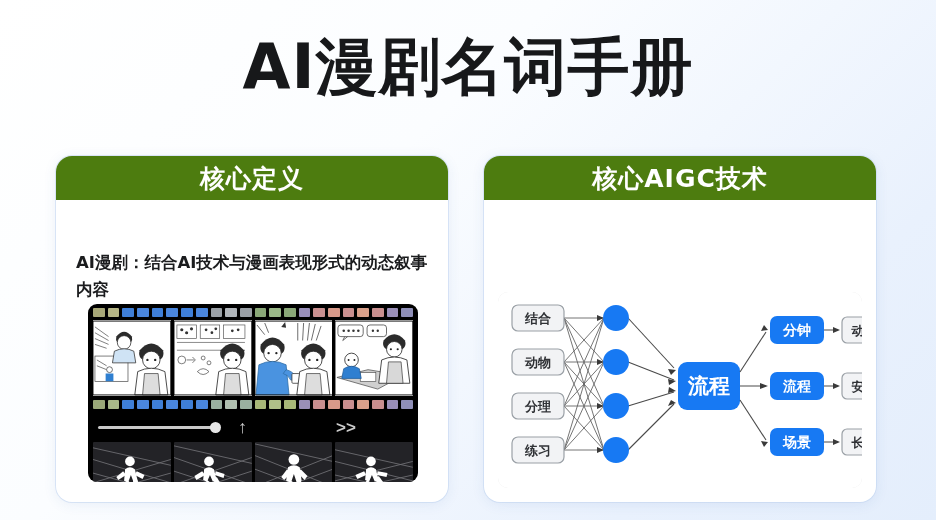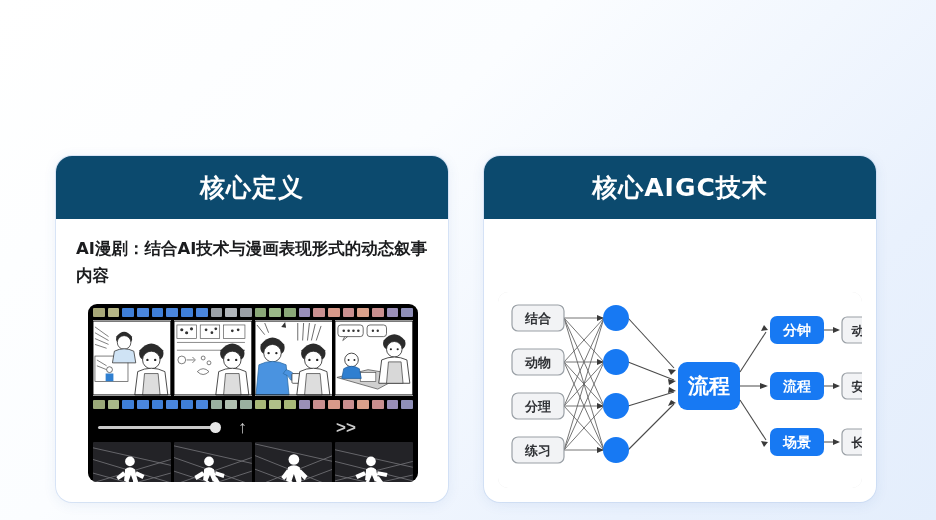--- a/index.html
+++ b/index.html
@@ -26,33 +26,34 @@
     position:absolute;top:156px;width:392px;height:346px;
     background:#ffffff;
     border-radius:16px;
     box-shadow:0 2px 14px rgba(40,90,170,.09),0 0 0 1px rgba(200,219,244,.55);
     overflow:hidden;
   }
   .card-left{left:56px;}
   .card-right{left:484px;}
 
   .card-head{
-    height:63px;
-    background:#0c4a6e;
+    height:44px;
+    background:#4d7c0f;
     display:flex;align-items:center;justify-content:center;
     color:#ffffff;
     font-size:25px;font-weight:800;letter-spacing:1px;
     font-family:"DejaVu Sans","Liberation Sans",sans-serif;
   }
   .card-body{padding:16px 20px 0 20px;}
   .body-text{
     color:#1b1c1e;
     font-size:16.5px;line-height:27px;font-weight:700;
     font-family:"DejaVu Sans","Liberation Sans",sans-serif;
     white-space:pre-line;
+    margin-top:33px;
   }
   .body-text.right{font-size:16px;line-height:29px;}
 
   
   .film{
     position:absolute;left:32px;top:148px;width:330px;height:178px;
     background:#000000;border-radius:9px;overflow:hidden;
   }
   .sprockets{display:flex;gap:3px;padding:4px 5px 3px 5px;}
   .sprockets .sq{flex:1 1 auto;height:9px;border-radius:1px;}
@@ -90,20 +91,21 @@
     background:#e5e5e5;border-radius:10px;overflow:hidden;
   }
   .diagram svg{display:block;width:100%;height:100%;}
   .nlabel{font-family:"DejaVu Sans","Liberation Sans",sans-serif;}
 </style>
 </head>
 <body>
 
 <div class="page">
 
+  <div class="title">AI漫剧名词手册</div>
 
   <div class="card card-left">
     <div class="card-head">核心定义</div>
     <div class="card-body">
       <div class="body-text">AI漫剧：结合AI技术与漫画表现形式的动态叙事内容</div>
     </div>
 
     <div class="film">
 
       <div class="sprockets">

